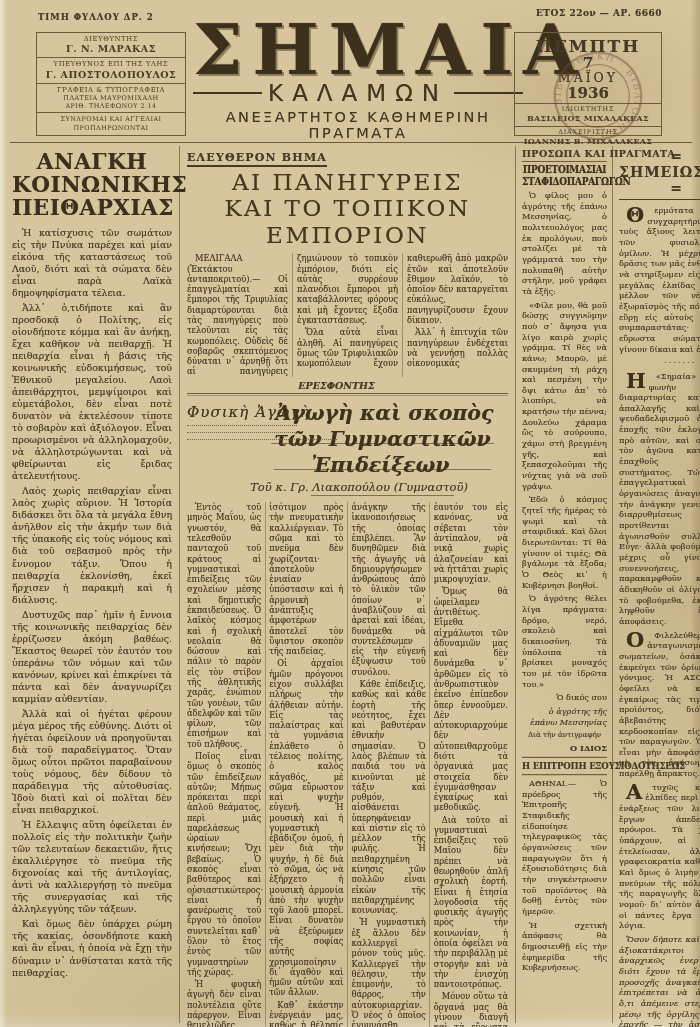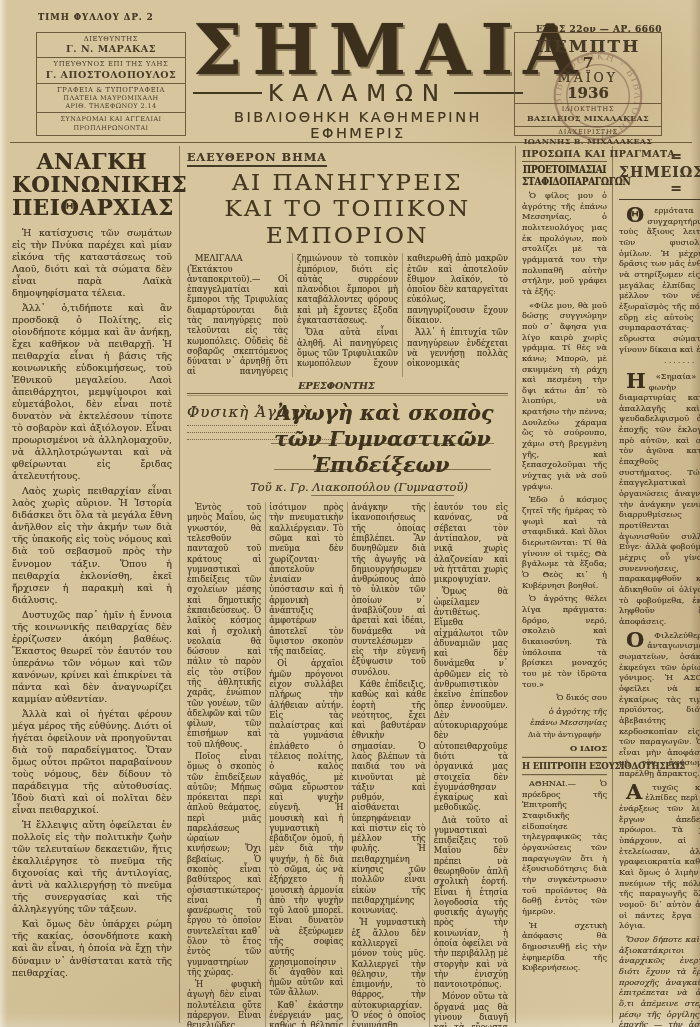--- a/index.html
+++ b/index.html
@@ -15,21 +15,21 @@
       #d7c69d;
     font-family:"DejaVu Serif","Liberation Serif",serif;
     color:#473a26;
   }
   #page *{box-sizing:border-box;}
   .ink{text-shadow:0 0 0.6px rgba(70,55,35,0.55);}
 
   
   #header{position:absolute;left:10px;right:8px;top:6px;height:137px;border-bottom:1px solid #6d5b3e;}
   .price-line{position:absolute;left:28px;top:6px;font-size:8.5px;font-weight:bold;letter-spacing:1px;}
-  .issue-line{position:absolute;right:30px;top:18px;font-size:9px;font-weight:bold;letter-spacing:0.5px;}
+  .issue-line{position:absolute;right:30px;top:2px;font-size:9px;font-weight:bold;letter-spacing:0.5px;}
   .info-box{position:absolute;left:26px;top:26px;width:150px;height:104px;border:1px solid #6d5b3e;border-right:1px solid #6d5b3e;font-size:7.5px;text-align:center;}
   .info-cell{padding:2px 2px;border-bottom:1px solid #6d5b3e;line-height:1.25;}
   .info-cell:last-child{border-bottom:none;}
   .info-label{font-size:6.8px;letter-spacing:0.6px;display:block;}
   .info-strong{font-size:9.5px;font-weight:bold;letter-spacing:0.5px;display:block;}
   .info-small{font-size:6.5px;letter-spacing:0.4px;display:block;}
   .masthead{position:absolute;left:183px;top:16px;width:330px;text-align:center;}
   .masthead-title{font-size:70px;line-height:56px;font-weight:bold;letter-spacing:10px;color:#3c301c;
       text-shadow:2px 2px 0 rgba(90,72,45,0.55), 0 0 1px rgba(60,48,28,0.8);
       font-family:"DejaVu Serif",serif;}
@@ -118,21 +118,21 @@
       </div>
     </div>
 
     <div class="masthead">
       <div class="masthead-title">ΣΗΜΑΙΑ</div>
       <div class="masthead-sub">
         <span class="dash"></span>
         <span class="masthead-subtitle ink">ΚΑΛΑΜΩΝ</span>
         <span class="dash"></span>
       </div>
-      <div class="masthead-tagline ink">ΒΙΒΛΙΟΘΗΚΗ ΚΑΘΗΜΕΡΙΝΗ ΕΦΗΜΕΡΙΣ</div>
+      <div class="masthead-tagline ink">ΑΝΕΞΑΡΤΗΤΟΣ ΚΑΘΗΜΕΡΙΝΗ ΠΡΑΓΜΑΤΑ</div>
     </div>
 
     <div class="date-box">
       <div class="date-week ink">ΠΕΜΠΤΗ</div>
       <div class="date-day ink">7</div>
       <div class="date-month ink">ΜΑΪΟΥ</div>
       <div class="date-year ink">1936</div>
       <div class="date-div">
         <span class="date-role">ΙΔΙΟΚΤΗΤΗΣ</span>
         <span class="date-name">ΒΑΣΙΛΕΙΟΣ ΜΙΧΑΛΑΚΕΑΣ</span>

